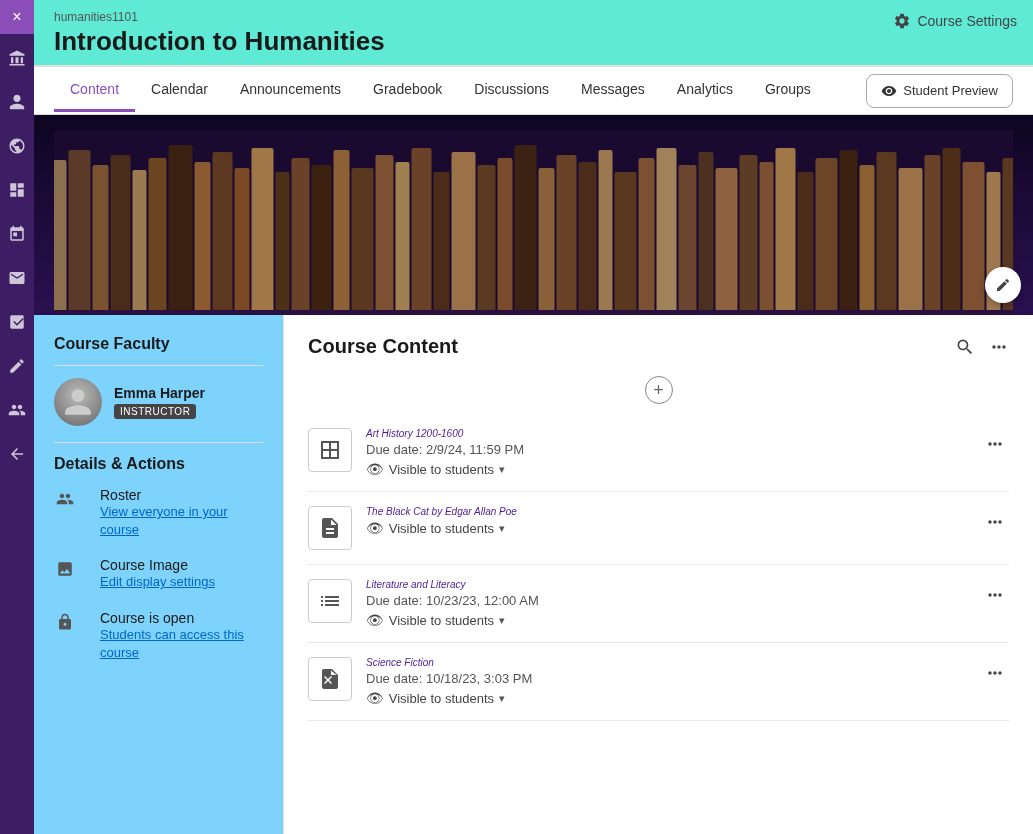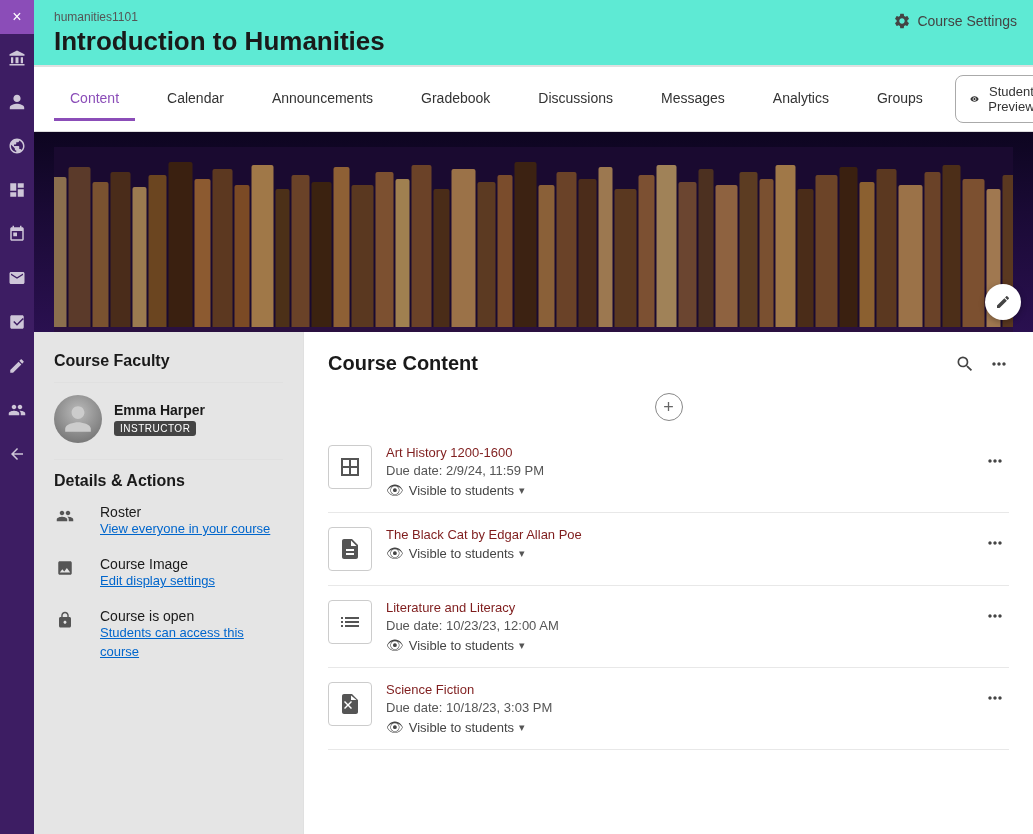--- a/index.html
+++ b/index.html
@@ -75,23 +75,23 @@
       color: #444;
       font-size: 14px;
     }
     .header-actions svg { width: 18px; height: 18px; }
 
     
     .nav-tabs {
       background: white;
       display: flex;
       align-items: center;
-      padding: 8px 20px;
+      padding: 2px 20px;
       border-bottom: 1px solid #ddd;
-      gap: 16px;
+      gap: 0;
     }
     .nav-tab {
       padding: 12px 16px;
       font-size: 14px;
       color: #333;
       cursor: pointer;
       border-bottom: 3px solid transparent;
       white-space: nowrap;
     }
     .nav-tab.active {
@@ -151,26 +151,26 @@
     
     .body-content {
       display: flex;
       flex: 1;
       overflow: hidden;
       background: white;
     }
 
     
     .left-panel {
-      width: 270px;
+      width: 250px;
       flex-shrink: 0;
       border-right: 1px solid #e0e0e0;
       padding: 20px 20px;
       overflow-y: auto;
-      background: #e5e5e5;
+      background: #7dd3fc;
     }
     .panel-section-title {
       font-size: 16px;
       font-weight: 600;
       color: #1a1a1a;
       margin-bottom: 12px;
     }
     .divider {
       border: none;
       border-top: 1px solid #e0e0e0;
@@ -332,24 +332,25 @@
       justify-content: center;
       font-size: 20px;
       color: #555;
       flex-shrink: 0;
       background: white;
     }
     .item-details {
       flex: 1;
     }
     .item-name {
-      font-size: 13px;
+      font-size: 10px;
       font-weight: 500;
-      color: #7f1d1d;
+      color: #4c1d95;
       margin-bottom: 3px;
+      font-style: italic;
     }
     .item-due {
       font-size: 13px;
       color: #555;
       margin-bottom: 4px;
     }
     .item-visibility {
       display: flex;
       align-items: center;
       gap: 5px;

